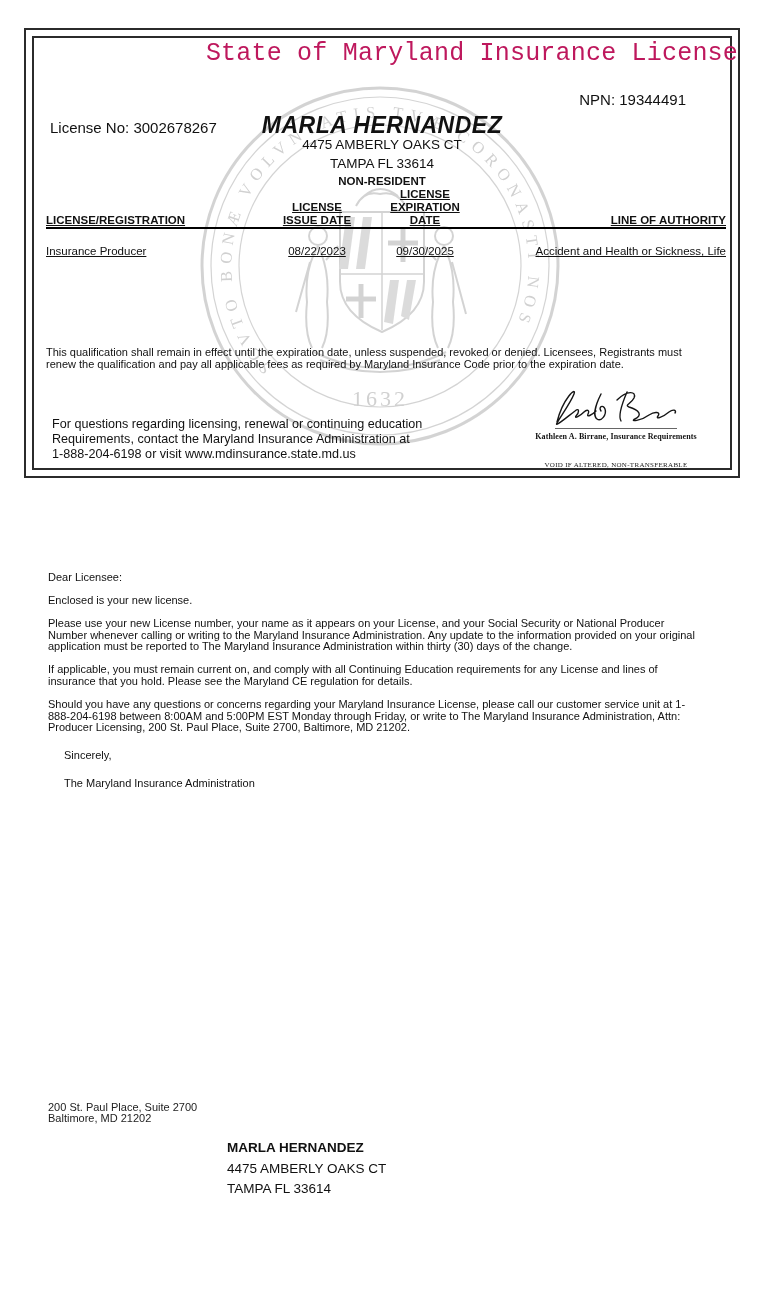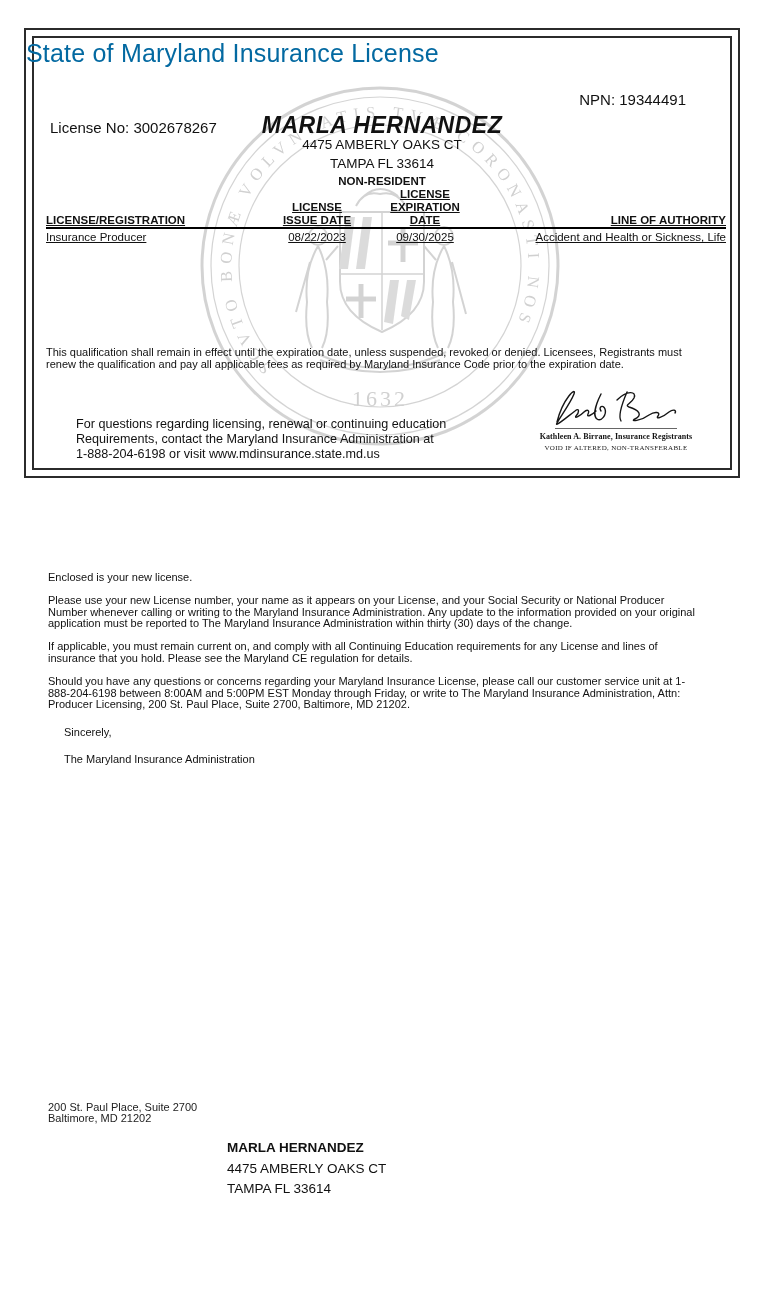--- a/index.html
+++ b/index.html
@@ -26,23 +26,24 @@
   }
 
   .seal-watermark {
     position: absolute; left: 172px; top: 54px;
     width: 364px; height: 364px;
     opacity: 0.5;
   }
 
   .cert-title {
     position: absolute; left: 0; right: 0; top: 9px;
-    text-align: left;
+    text-align: right;
     font-size: 25px; letter-spacing: 0.2px;
-    color: #0369a1;
+    color: #be185d;
+    font-family: Liberation Mono, monospace;
   }
   .cert-idrow { position: absolute; left: 24px; right: 52px; top: 61px; font-size: 15px; }
   .cert-license-no { float: left; margin-top: 28px; }
   .cert-npn { float: right; text-align: right; }
 
   .cert-name {
     position: absolute; left: 0; right: 0; top: 82px;
     text-align: center;
     font-size: 23px; font-weight: bold; font-style: italic;
     letter-spacing: 0.5px;
@@ -55,51 +56,51 @@
     font-size: 11px; line-height: 11.5px;
   }
   .cert-residency {
     position: absolute; left: 0; right: 0; top: 145px;
     text-align: center; font-size: 11.5px; font-weight: bold;
   }
 
   .cert-table { position: absolute; left: 20px; top: 158px; width: 680px; }
   .tbl-row { display: flex; align-items: flex-end; }
   .tbl-head { border-bottom: 2.5px solid #000; padding-bottom: 1px; font-weight: bold; }
-  .tbl-body { padding-top: 2px; align-items: flex-start; }
+  .tbl-body { padding-top: 16px; align-items: flex-start; }
   .tbl-row > div { font-size: 11.5px; line-height: 12.8px; text-decoration: underline; }
   .col-reg { flex: 0 0 215px; text-align: left; }
   .col-issue { flex: 0 0 112px; text-align: center; white-space: pre-line; }
   .col-exp { flex: 0 0 104px; text-align: center; white-space: pre-line; }
   .col-auth { flex: 1 1 auto; text-align: right; }
 
   .cert-qualification {
     position: absolute; left: 20px; top: 272px; width: 652px;
     font-size: 11px; line-height: 11.7px; margin-top: 45px;
   }
 
   .cert-contact {
     position: absolute; left: 26px; top: 387px;
     font-size: 12.6px; line-height: 15.2px;
   }
-  .cert-contact span { display: block; margin-left: 24px; }
+  .cert-contact span { display: block; }
 
   .sig-block {
     position: absolute; left: 506px; top: 352px; width: 168px;
     text-align: center;
   }
   .sig-svg { display: block; margin: 0 auto; }
   .sig-line { width: 122px; border-top: 1px solid #666; margin: -2px auto 0 auto; }
   .sig-name {
     margin-top: 3px;
     font-family: "Liberation Serif", serif;
     font-size: 8px; font-weight: bold; letter-spacing: 0.1px;
   }
   .sig-void {
-    margin-top: 3px;
+    margin-top: 20px;
     font-family: "Liberation Serif", serif;
     font-size: 7px; letter-spacing: 0.3px; color: #222;
   }
 
   
   .letter {
     position: absolute; left: 48px; top: 572px; width: 652px;
     font-size: 11px; line-height: 11.6px;
   }
   .letter p { margin: 0 0 11.5px 0; }
@@ -206,26 +207,27 @@
   </div>
 
   <div class="sig-block">
     <svg class="sig-svg" width="150" height="48" viewBox="0 0 150 48" aria-hidden="true">
       <g fill="none" stroke="#161616" stroke-width="1.4" stroke-linecap="round">
         <path d="M16 40 C22 16 36 4 33 12 C30 20 20 34 16 41 C13 46 26 35 34 29 C39 25 38 31 35 34 C33 37 39 34 43 30 C46 27 49 28 47 32 C45 36 51 33 55 29 M60 12 C54 24 52 34 56 37 C60 40 66 33 64 27 C62 22 57 25 60 29"></path>
         <path d="M86 10 C80 24 77 34 80 39 M76 18 C86 8 96 9 93 16 C90 22 83 23 88 25 C98 28 102 33 94 37 C88 40 100 39 108 33 C114 29 120 30 117 34 C114 38 122 35 128 30 C132 27 136 28 134 31"></path>
       </g>
     </svg>
     <div class="sig-line"></div>
-    <div class="sig-name">Kathleen A. Birrane, Insurance Registrants</div>
+    <div class="sig-name">Kathleen A. Birrane, Insurance Requirements</div>
     <div class="sig-void">VOID IF ALTERED, NON-TRANSFERABLE</div>
   </div>
 </div>
 
 <div class="letter">
+  <p>Dear Licensee:</p>
   <p>Enclosed is your new license.</p>
   <p>Please use your new License number, your name as it appears on your License, and your Social Security or National Producer Number whenever calling or writing to the Maryland Insurance Administration. Any update to the information provided on your original application must be reported to The Maryland Insurance Administration within thirty (30) days of the change.</p>
   <p>If applicable, you must remain current on, and comply with all Continuing Education requirements for any License and lines of insurance that you hold. Please see the Maryland CE regulation for details.</p>
   <p>Should you have any questions or concerns regarding your Maryland Insurance License, please call our customer service unit at 1-888-204-6198 between 8:00AM and 5:00PM EST Monday through Friday, or write to The Maryland Insurance Administration, Attn: Producer Licensing, 200 St. Paul Place, Suite 2700, Baltimore, MD 21202.</p>
   <p class="closing">Sincerely,</p>
   <p class="closing">The Maryland Insurance Administration</p>
 </div>
 
 <div class="return-addr">
   <span>200 St. Paul Place, Suite 2700</span>

